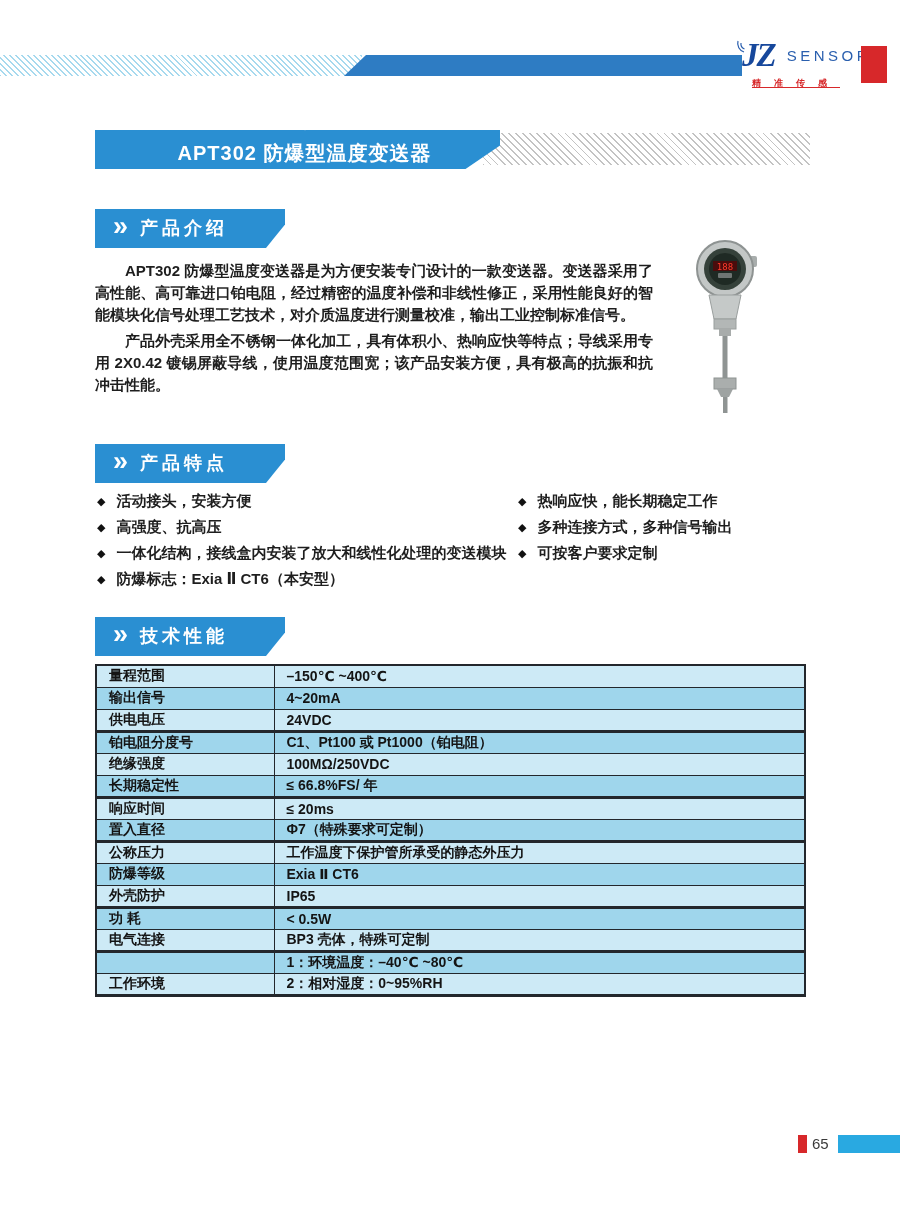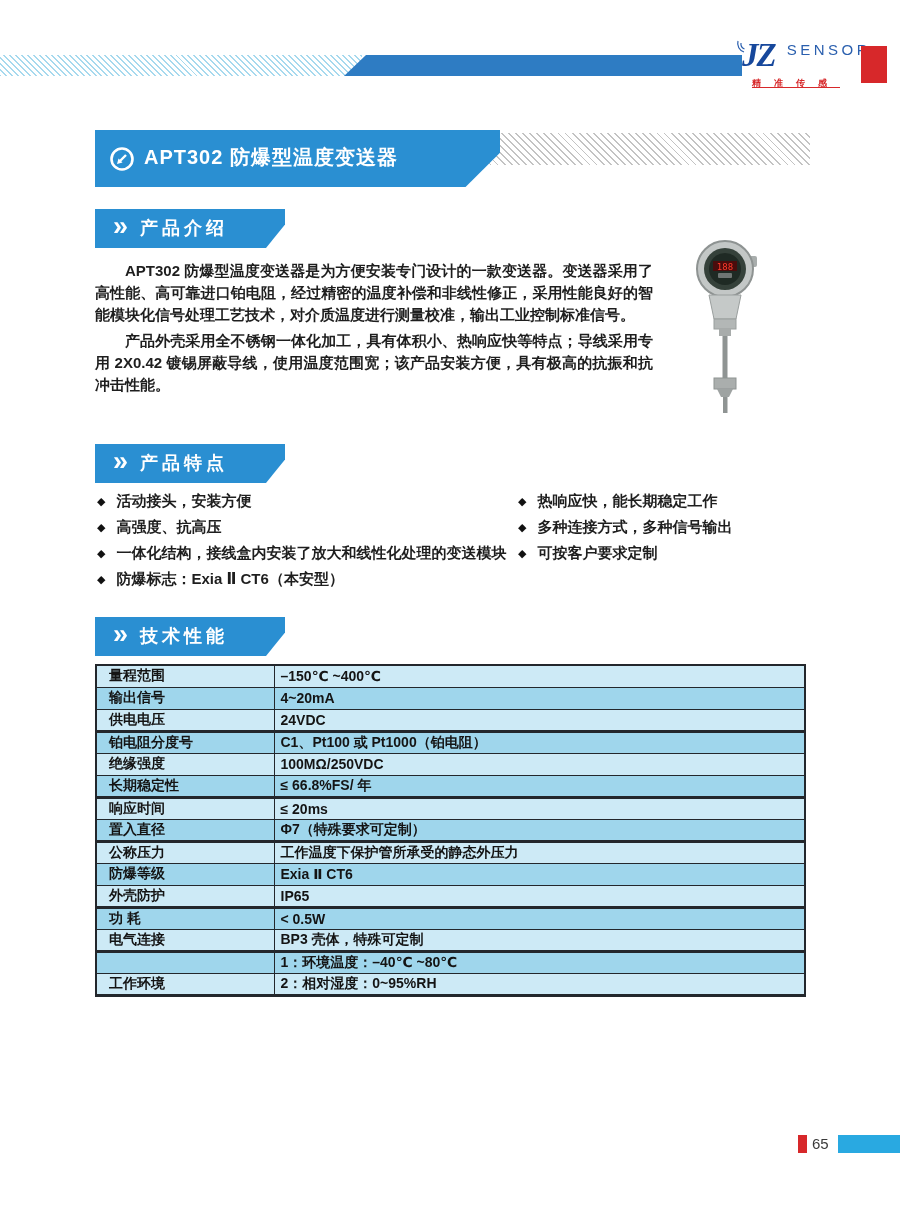--- a/index.html
+++ b/index.html
@@ -22,21 +22,21 @@
     background: repeating-linear-gradient(45deg, #a6d9ee 0px, #a6d9ee 1.4px, #ffffff 1.4px, #ffffff 4.2px);
   }
   .hdr-bar {
     position: absolute; left: 344px; top: 55px; width: 398px; height: 21px;
     background: var(--header-bar-blue, #2e7cc3);
     clip-path: polygon(22px 0, 100% 0, 100% 100%, 0 100%);
   }
   .logo {
     position: absolute; left: 742px; top: 40px; width: 115px; height: 46px;
   }
-  .logo-row { display: flex; align-items: flex-start; }
+  .logo-row { display: flex; align-items: center; }
   .logo-jz {
     font-family: "Liberation Serif", "DejaVu Serif", serif;
     font-style: italic; font-weight: 700; font-size: 33px; line-height: 30px;
     color: var(--logo-blue, #17489c); letter-spacing: -2px;
   }
   .logo-sensor {
     font-size: 15px; font-weight: 500; letter-spacing: 3.5px;
     color: #2a5fae; margin-left: 12px; line-height: 19px;
   }
   .logo-waves { position: absolute; left: -8px; top: -2px; }
@@ -50,25 +50,26 @@
     background: var(--accent-red, #d7282a);
   }
 
   
   .title-hatch {
     position: absolute; left: 483px; top: 133px; width: 327px; height: 32px;
     background: repeating-linear-gradient(45deg, #c3c3c3 0px, #c3c3c3 1.3px, #ffffff 1.3px, #ffffff 5px);
     z-index: 1;
   }
   .title-banner {
-    position: absolute; left: 95px; top: 130px; width: 405px; height: 57px;
+    position: absolute; left: 95px; top: 130px; width: 405px; height: 39px;
     background: var(--banner-blue, #2a8fd2);
     clip-path: polygon(0 0, 100% 0, 100% 40%, 91.5% 100%, 0 100%);
     display: flex; align-items: center; gap: 9px; padding-left: 14px;
     z-index: 2;
+    flex-direction: column;
   }
   .title-banner .title-text {
     color: #ffffff; font-size: 20px; font-weight: 700; letter-spacing: 1px;
     padding-bottom: 2px;
   }
 
   
   .section-banner {
     position: absolute; left: 95px; width: 190px; height: 39px;
     background: var(--banner-blue, #2a8fd2);
@@ -111,21 +112,21 @@
     border-collapse: collapse; table-layout: fixed;
     border: 2px solid var(--table-border, #23272c);
     border-bottom-width: 3px;
   }
   .specs-table td {
     border: 1px solid var(--table-border, #23272c);
     height: 22px; font-size: 14px; font-weight: 600; color: #141414;
     vertical-align: middle; white-space: nowrap; overflow: hidden;
   }
   .specs-table td.label-cell { width: 178px; padding-left: 12px; }
-  .specs-table td.value-cell { padding-left: 6px; }
+  .specs-table td.value-cell { padding-left: 12px; }
   .specs-table tr:nth-child(odd) td  { background: var(--row-light, #cdeaf6); }
   .specs-table tr:nth-child(even) td { background: var(--row-dark, #9fd6ec); }
   .specs-table tr.group-end td { border-bottom-width: 3px; }
 
   
   .footer-red-square {
     position: absolute; left: 798px; top: 1135px; width: 9px; height: 18px;
     background: var(--accent-red, #d7282a);
   }
   .footer-page-number {

